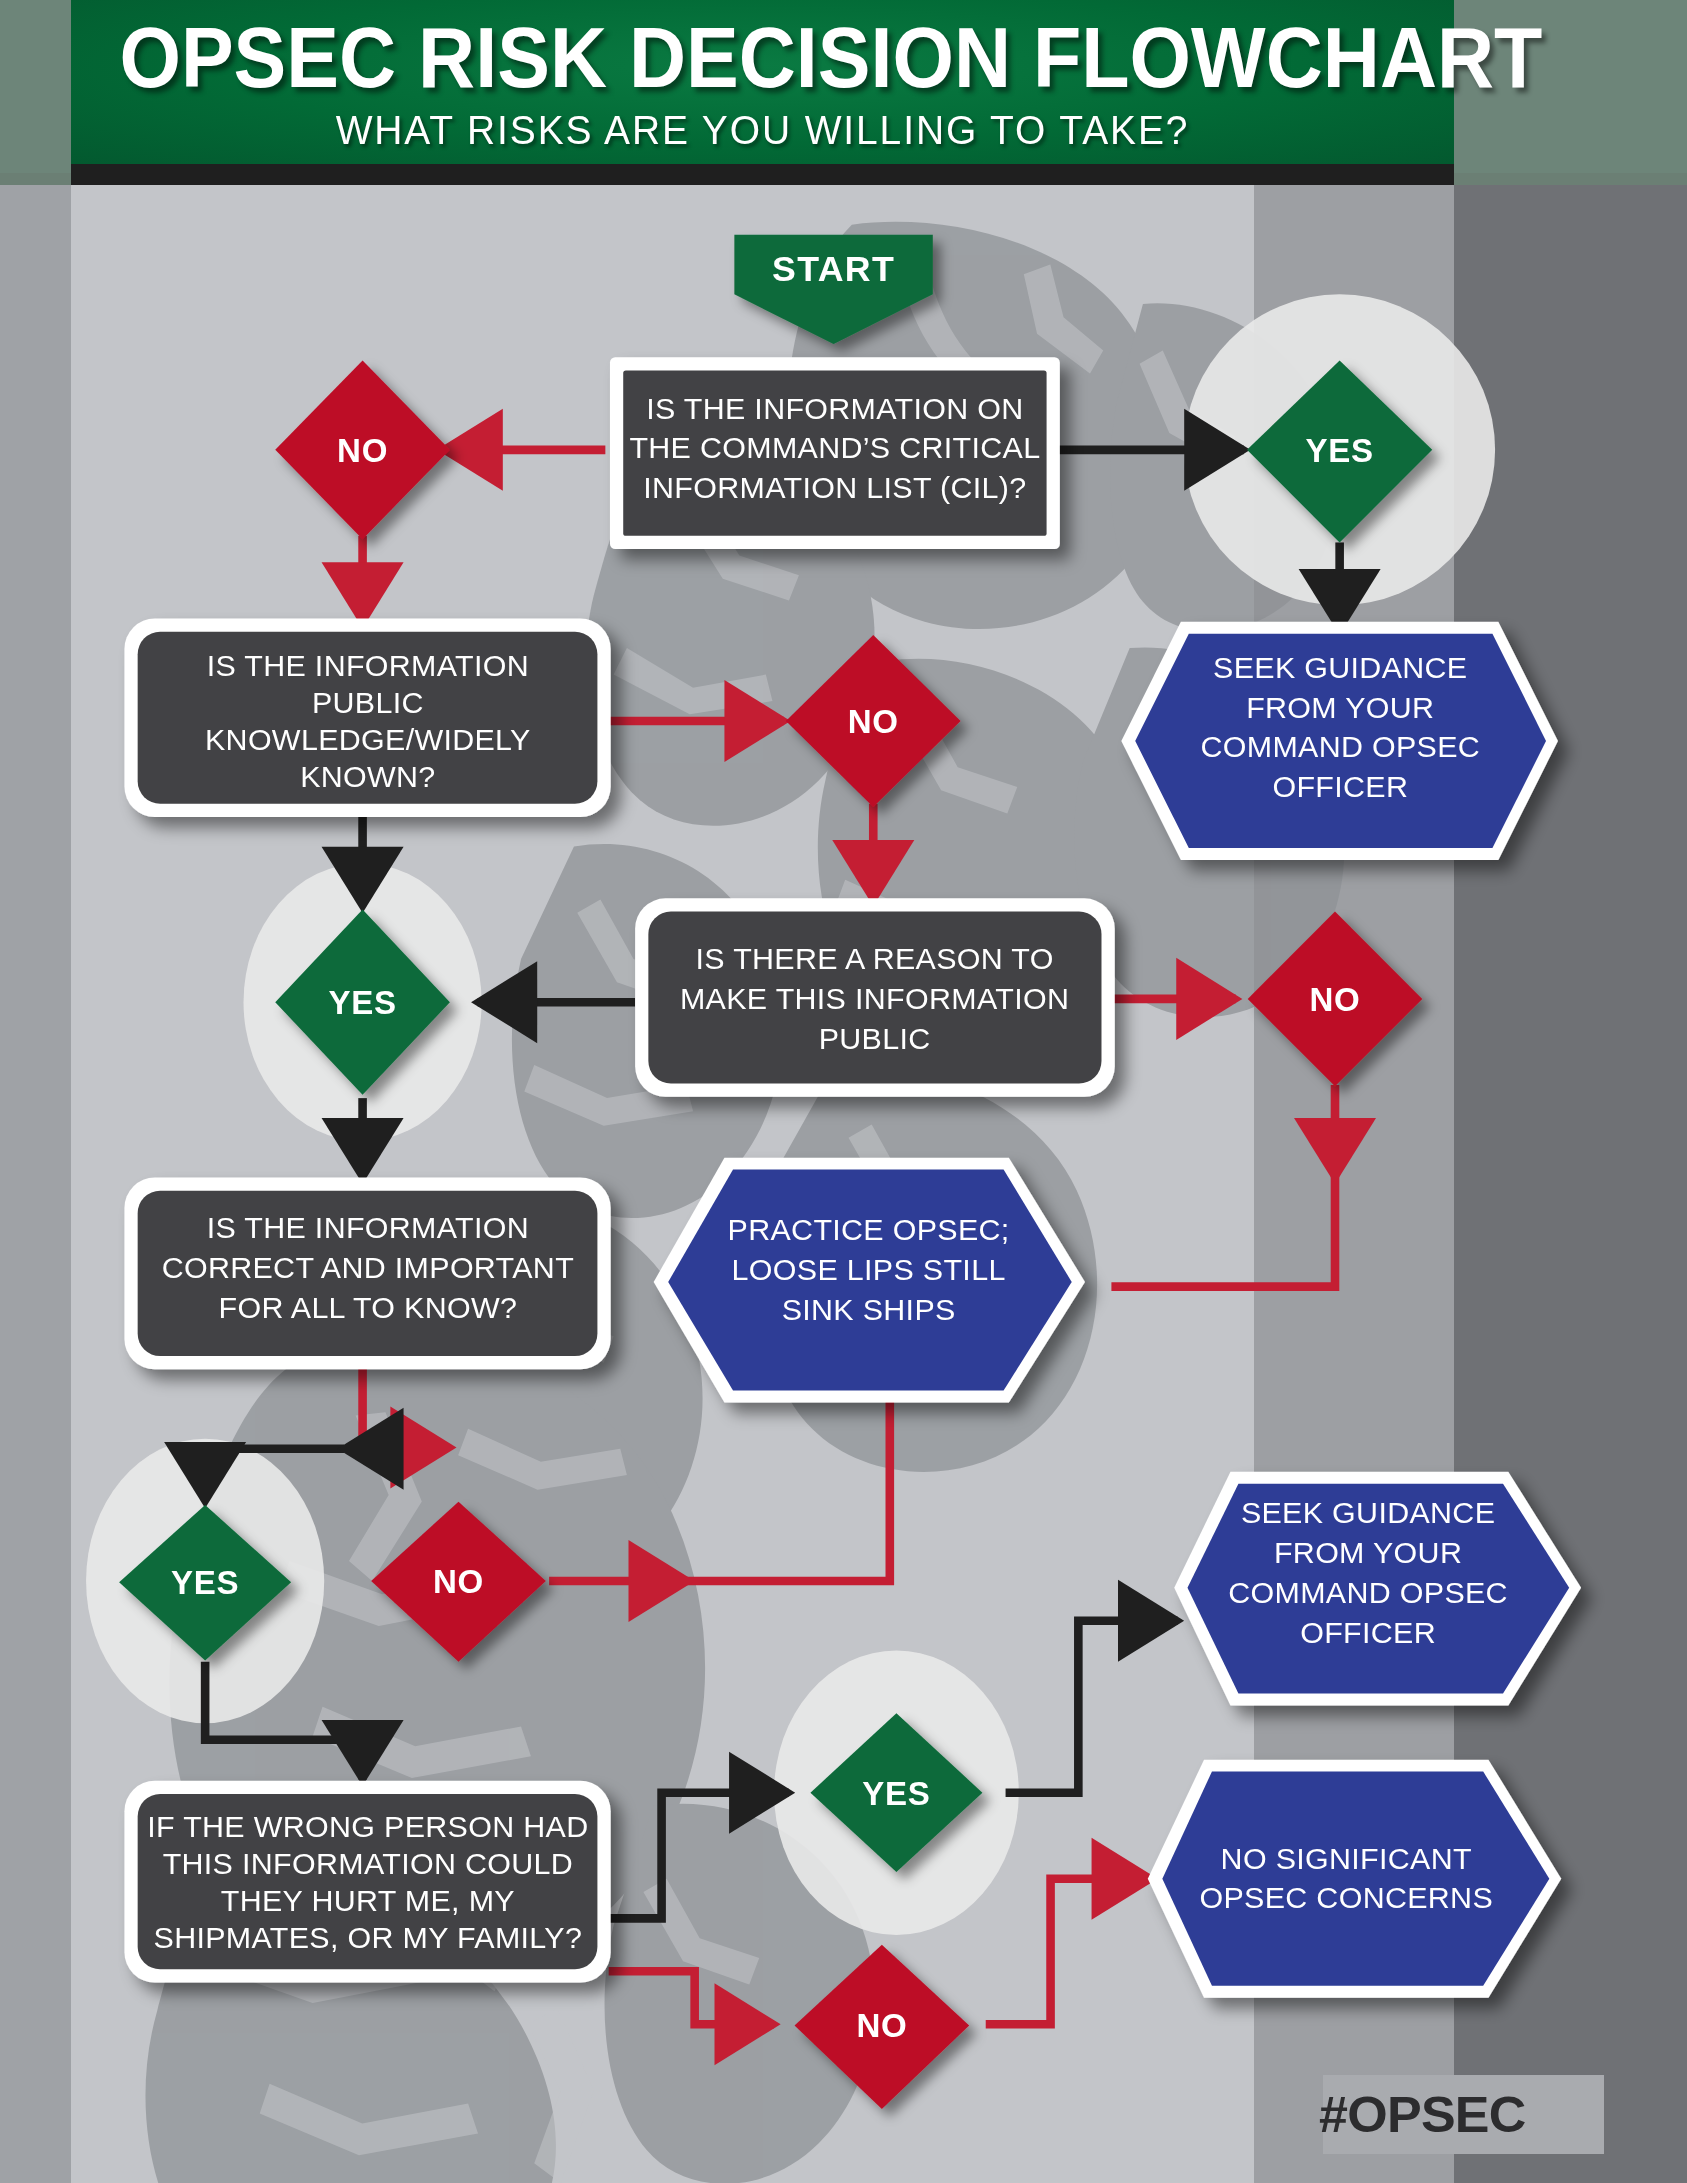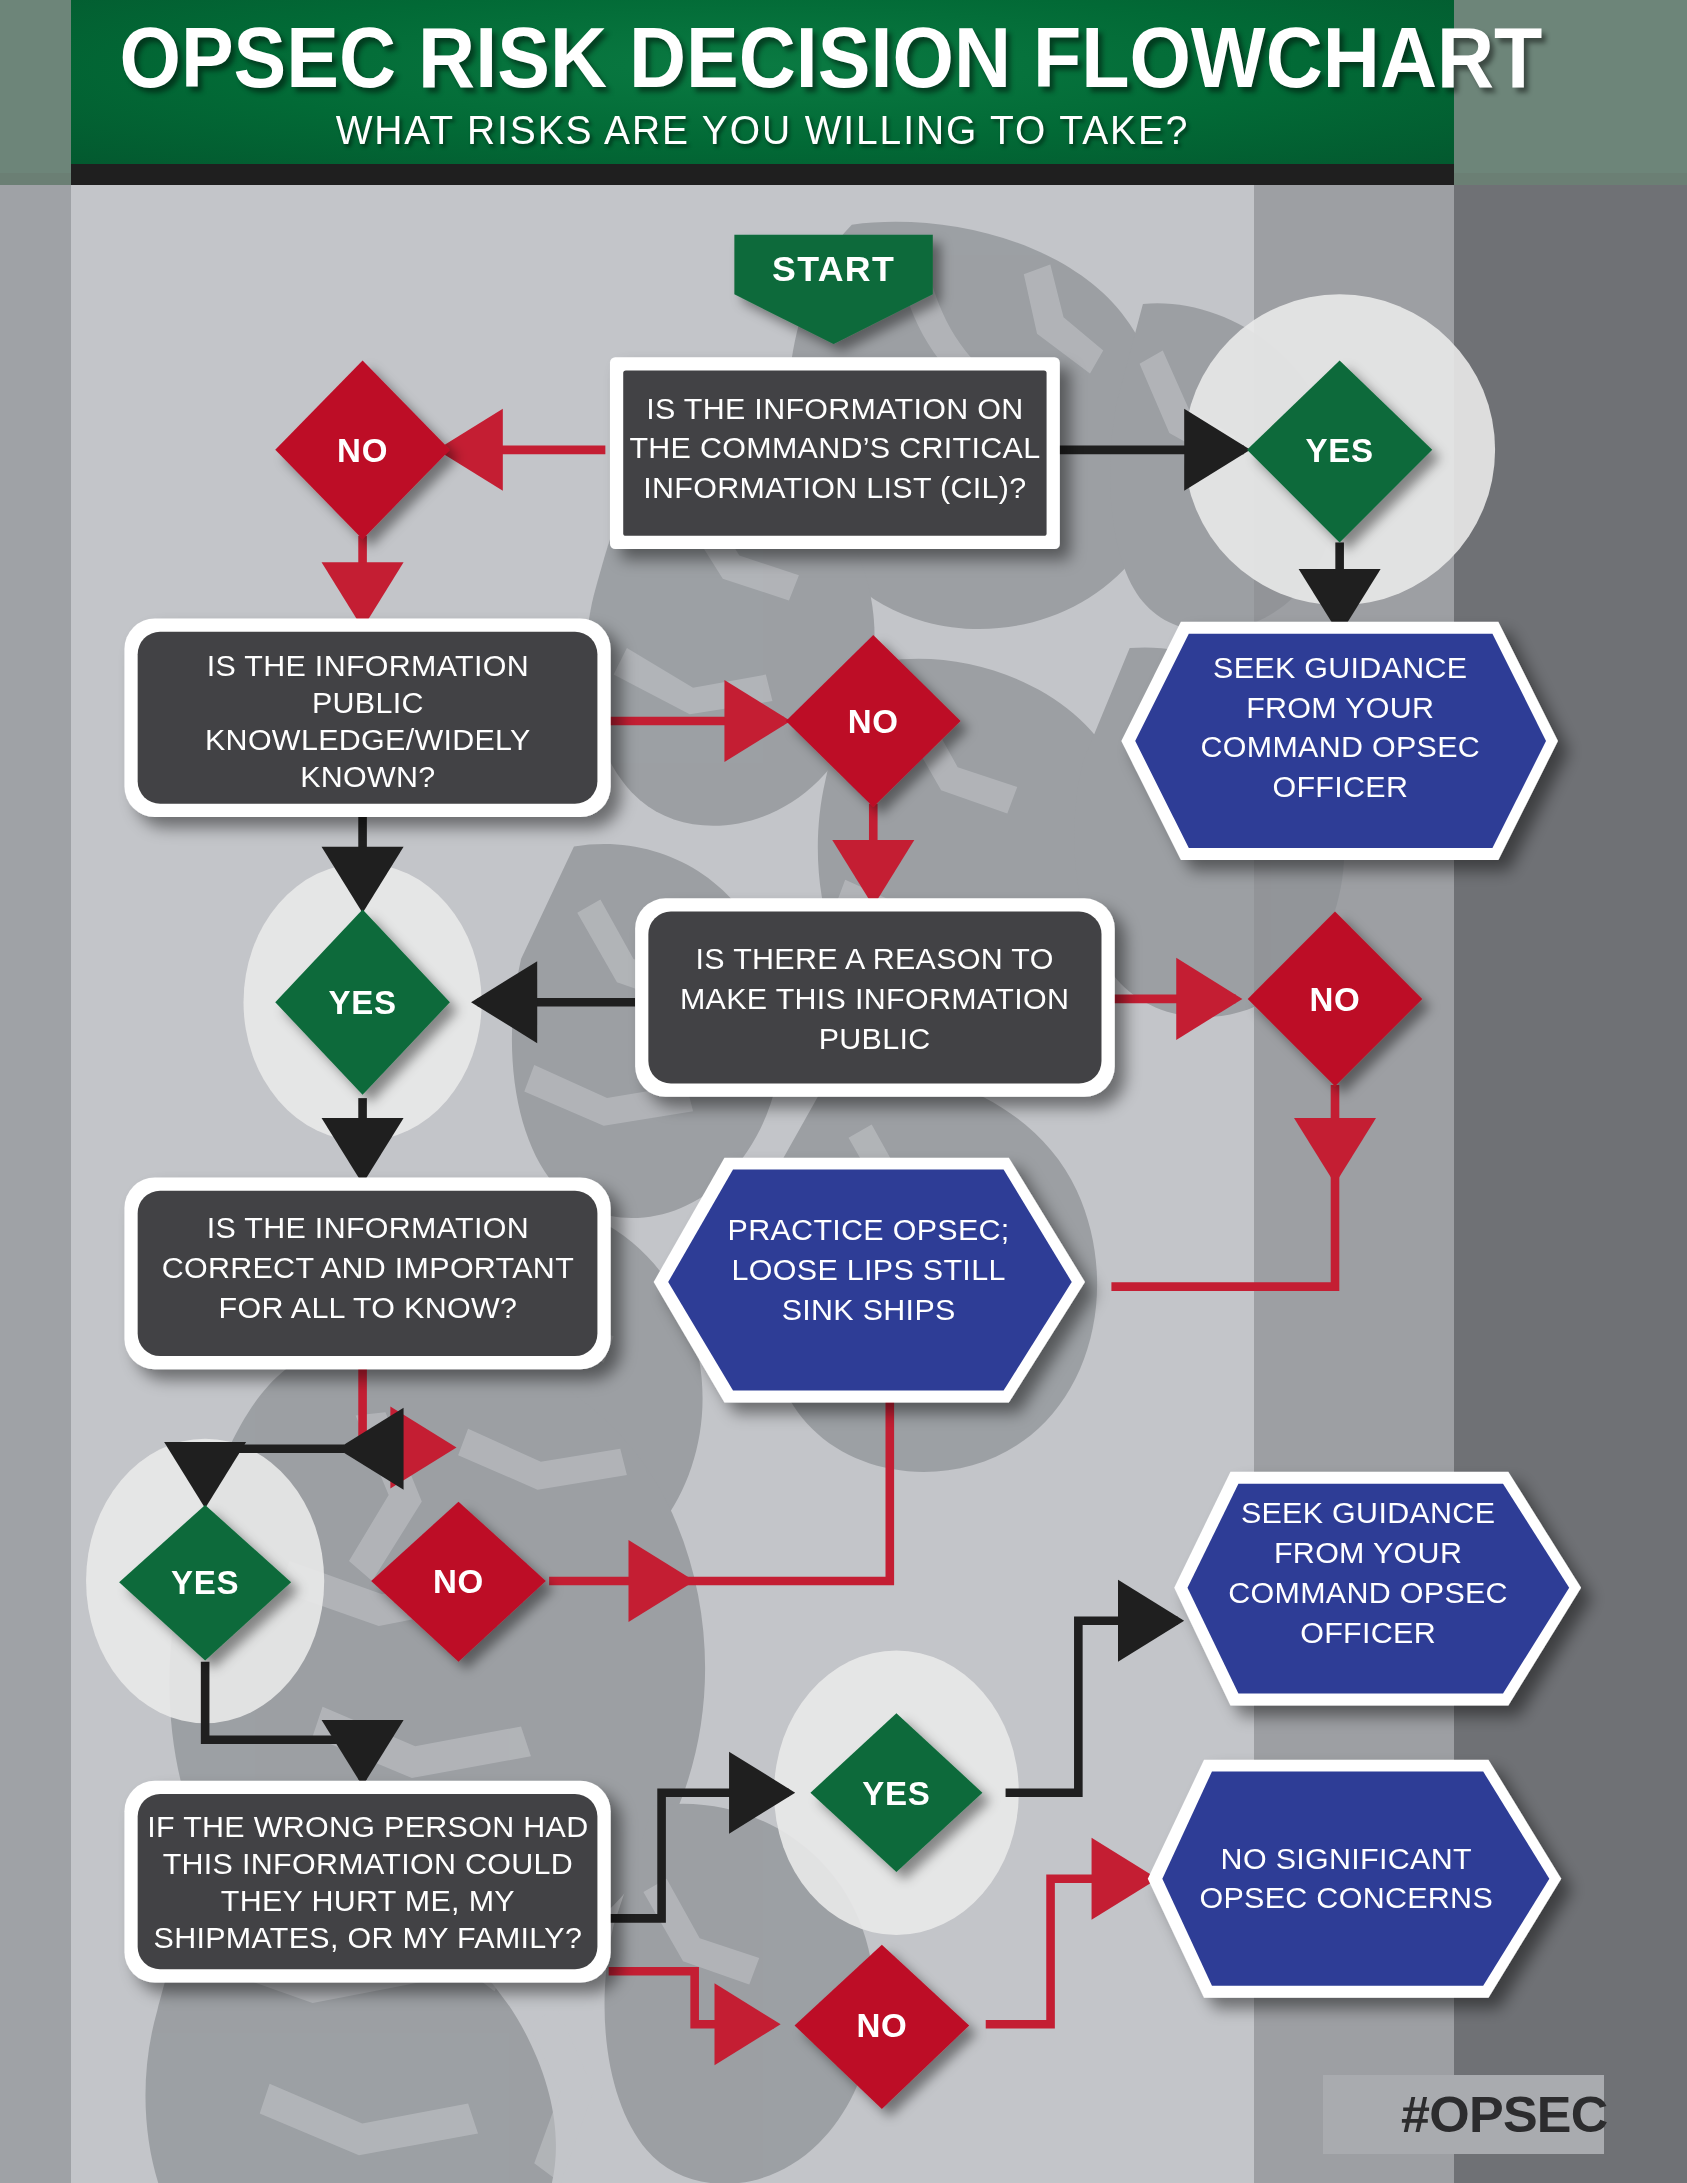--- a/index.html
+++ b/index.html
@@ -60,21 +60,21 @@
     text-anchor:middle;
   }
   .qtext{font-size:46px;letter-spacing:0.5px;}
   .htext{font-size:46px;letter-spacing:0.5px;}
   .dtext{font-size:50px;font-weight:bold;letter-spacing:1px;}
   .starttext{font-size:54px;font-weight:bold;letter-spacing:2px;}
   
   #opsec-logo{
     position:absolute;left:1323px;top:2075px;width:281px;height:79px;
     background:#a9abaf;
-    display:flex;align-items:center;justify-content:flex-end;
+    display:flex;align-items:center;justify-content:flex-start;
   }
   #opsec-logo span{
     color:#2c2c2e;font-size:50px;font-weight:bold;letter-spacing:-0.7px;
     font-family:"Liberation Sans", sans-serif;
     transform:scaleX(1.04);
   }
 </style>
 </head>
 <body>
 

